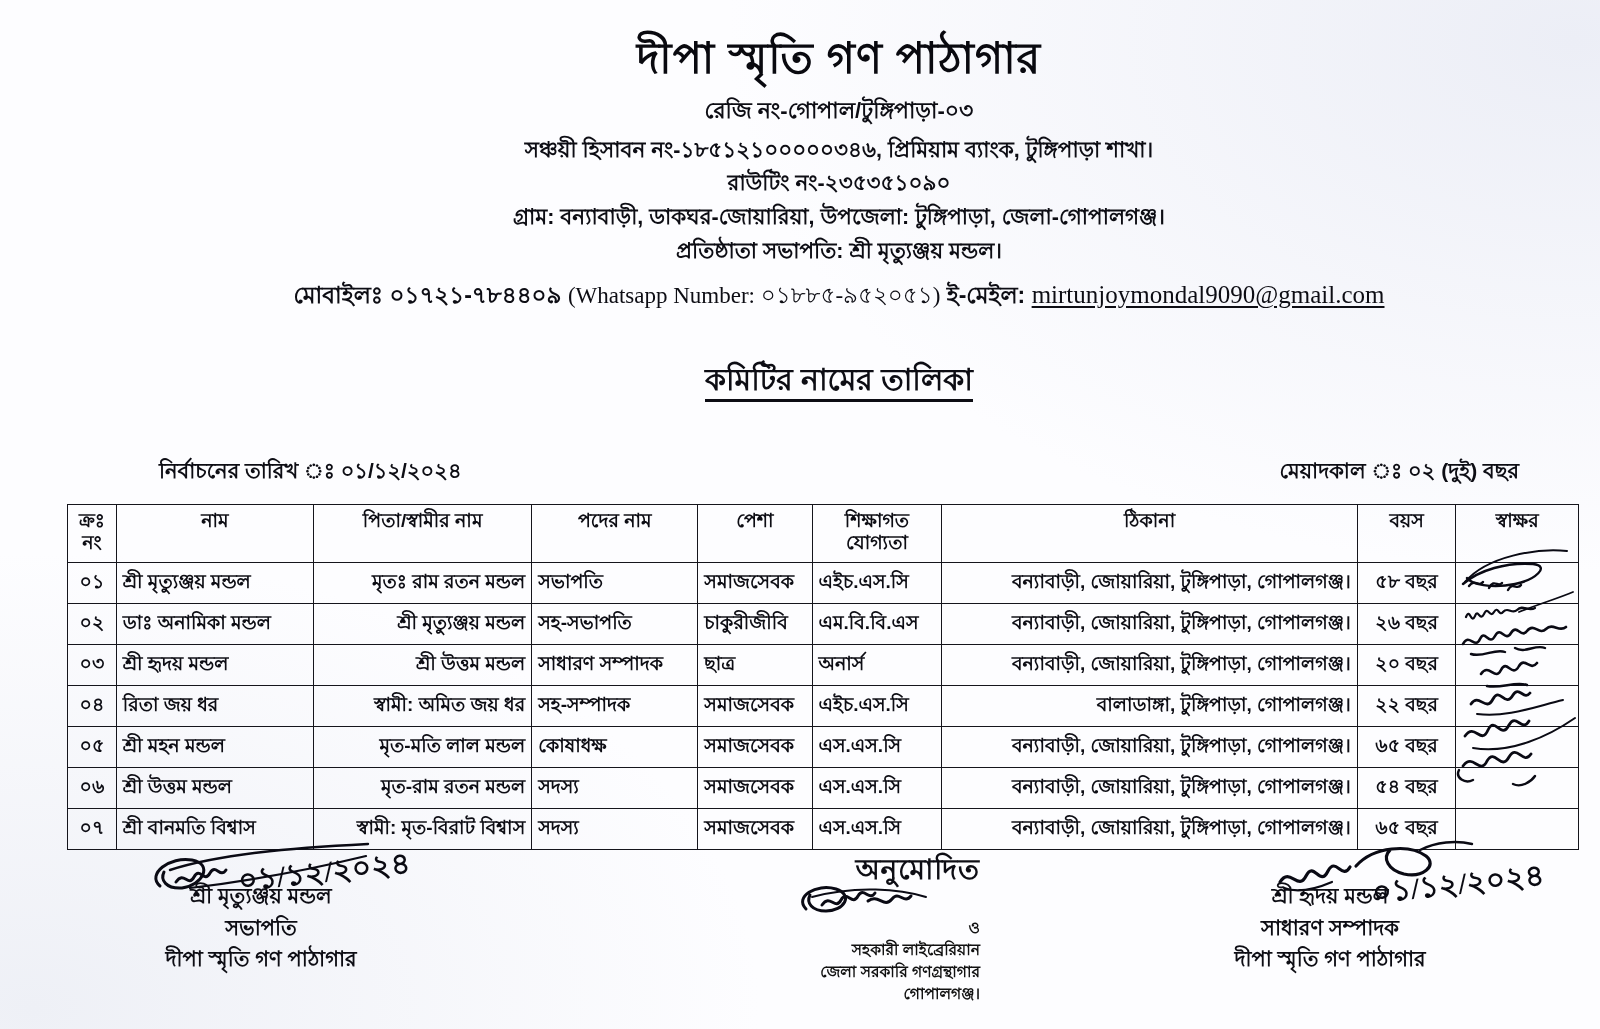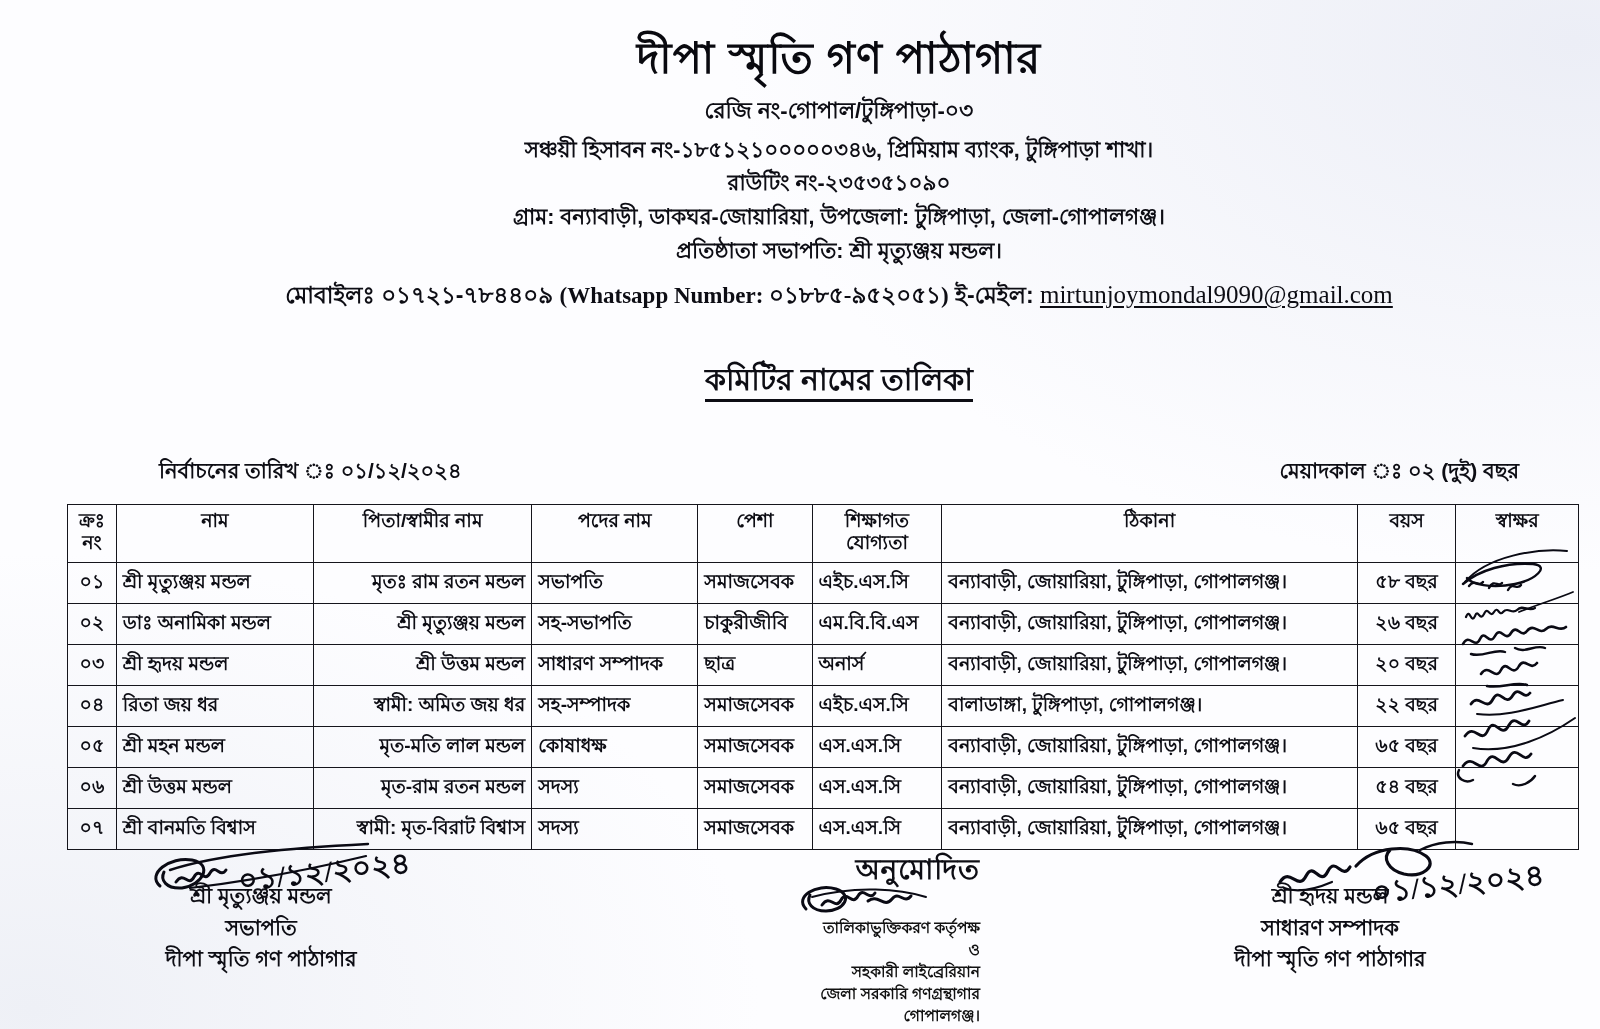--- a/index.html
+++ b/index.html
@@ -57,21 +57,21 @@
   }
   .email-link {
     font-family: "Liberation Serif", "DejaVu Serif", serif;
     text-decoration: underline;
     text-underline-offset: 3px;
     font-weight: 400;
     font-size: 25px;
   }
   .latin {
     font-family: "Liberation Serif", "DejaVu Serif", serif;
-    font-weight: 700;
+    font-weight: 400;
   }
 
   .list-title {
     text-align: center;
     font-size: 30px;
     font-weight: 700;
     margin-top: 40px;
   }
   .list-title span {
     border-bottom: 3px solid #0d0d14;
@@ -112,21 +112,21 @@
     vertical-align: top;
     padding-top: 5px;
     line-height: 1.18;
   }
   td.c-sl   { text-align: center; width: 47px; }
   td.c-name { text-align: left; padding-left: 12px; width: 190px; }
   td.c-father { text-align: right; padding-left: 12px; width: 210px; }
   td.c-post { text-align: left; padding-left: 10px; width: 160px; }
   td.c-prof { text-align: left; padding-left: 8px; width: 110px; }
   td.c-edu  { text-align: left; padding-left: 8px; width: 125px; }
-  td.c-addr { text-align: left; padding-left: 12px; width: 400px; }
+  td.c-addr { text-align: right; padding-left: 12px; width: 400px; }
   td.c-age  { text-align: center; width: 95px; }
   td.c-sign { width: 118px; position: relative; }
 
   th.h-sl   { width: 47px; }
   th.h-name { width: 190px; }
   th.h-father { width: 210px; }
   th.h-post { width: 160px; }
   th.h-prof { width: 110px; }
   th.h-edu  { width: 125px; }
   th.h-addr { width: 400px; vertical-align: middle; }
@@ -362,21 +362,20 @@
     </div>
 
     <div class="foot-center">
       <div class="stamp-approve">অনুমোদিত</div>
       <svg width="220" height="40" viewBox="0 0 220 40" fill="none" stroke="#0a0a14" stroke-width="3" stroke-linecap="round" stroke-linejoin="round" style="margin:-16px 0 -6px 0;">
         <path d="M46 30 C34 18, 56 4, 76 10 C94 16, 84 32, 66 32 C52 32, 46 24, 50 16"></path>
         <path d="M62 26 c8 -12 13 6 19 -5 c6 -11 11 7 17 -4 c6 -10 11 6 17 -3"></path>
         <path d="M108 22 c10 -8 16 8 24 -2 c7 -9 12 6 19 -3"></path>
         <path d="M52 18 C96 6, 140 10, 166 18" stroke-width="2"></path>
       </svg>
-      <div class="stamp-text">তালিকাভুক্তিকরণ কর্তৃপক্ষ</div>
       <div class="stamp-text">ও</div>
       <div class="stamp-text">সহকারী লাইব্রেরিয়ান</div>
       <div class="stamp-text">জেলা সরকারি গণগ্রন্থাগার</div>
       <div class="stamp-text">গোপালগঞ্জ।</div>
     </div>
 
     <svg class="hand-sig-svg" style="left:1270px; top:16px;" width="230" height="70" viewBox="0 0 230 70" fill="none" stroke="#0a0a14" stroke-width="3.2" stroke-linecap="round" stroke-linejoin="round">
         <path d="M10 46 c10 -16 18 10 26 -6 c8 -16 14 12 22 -5 c8 -15 14 10 22 -4"></path>
         <path d="M86 30 C104 10, 140 8, 156 20 C168 30, 152 42, 134 38 C118 34, 112 22, 120 14"></path>
         <path d="M150 14 C166 6, 186 4, 202 8" stroke-width="2.4"></path>

